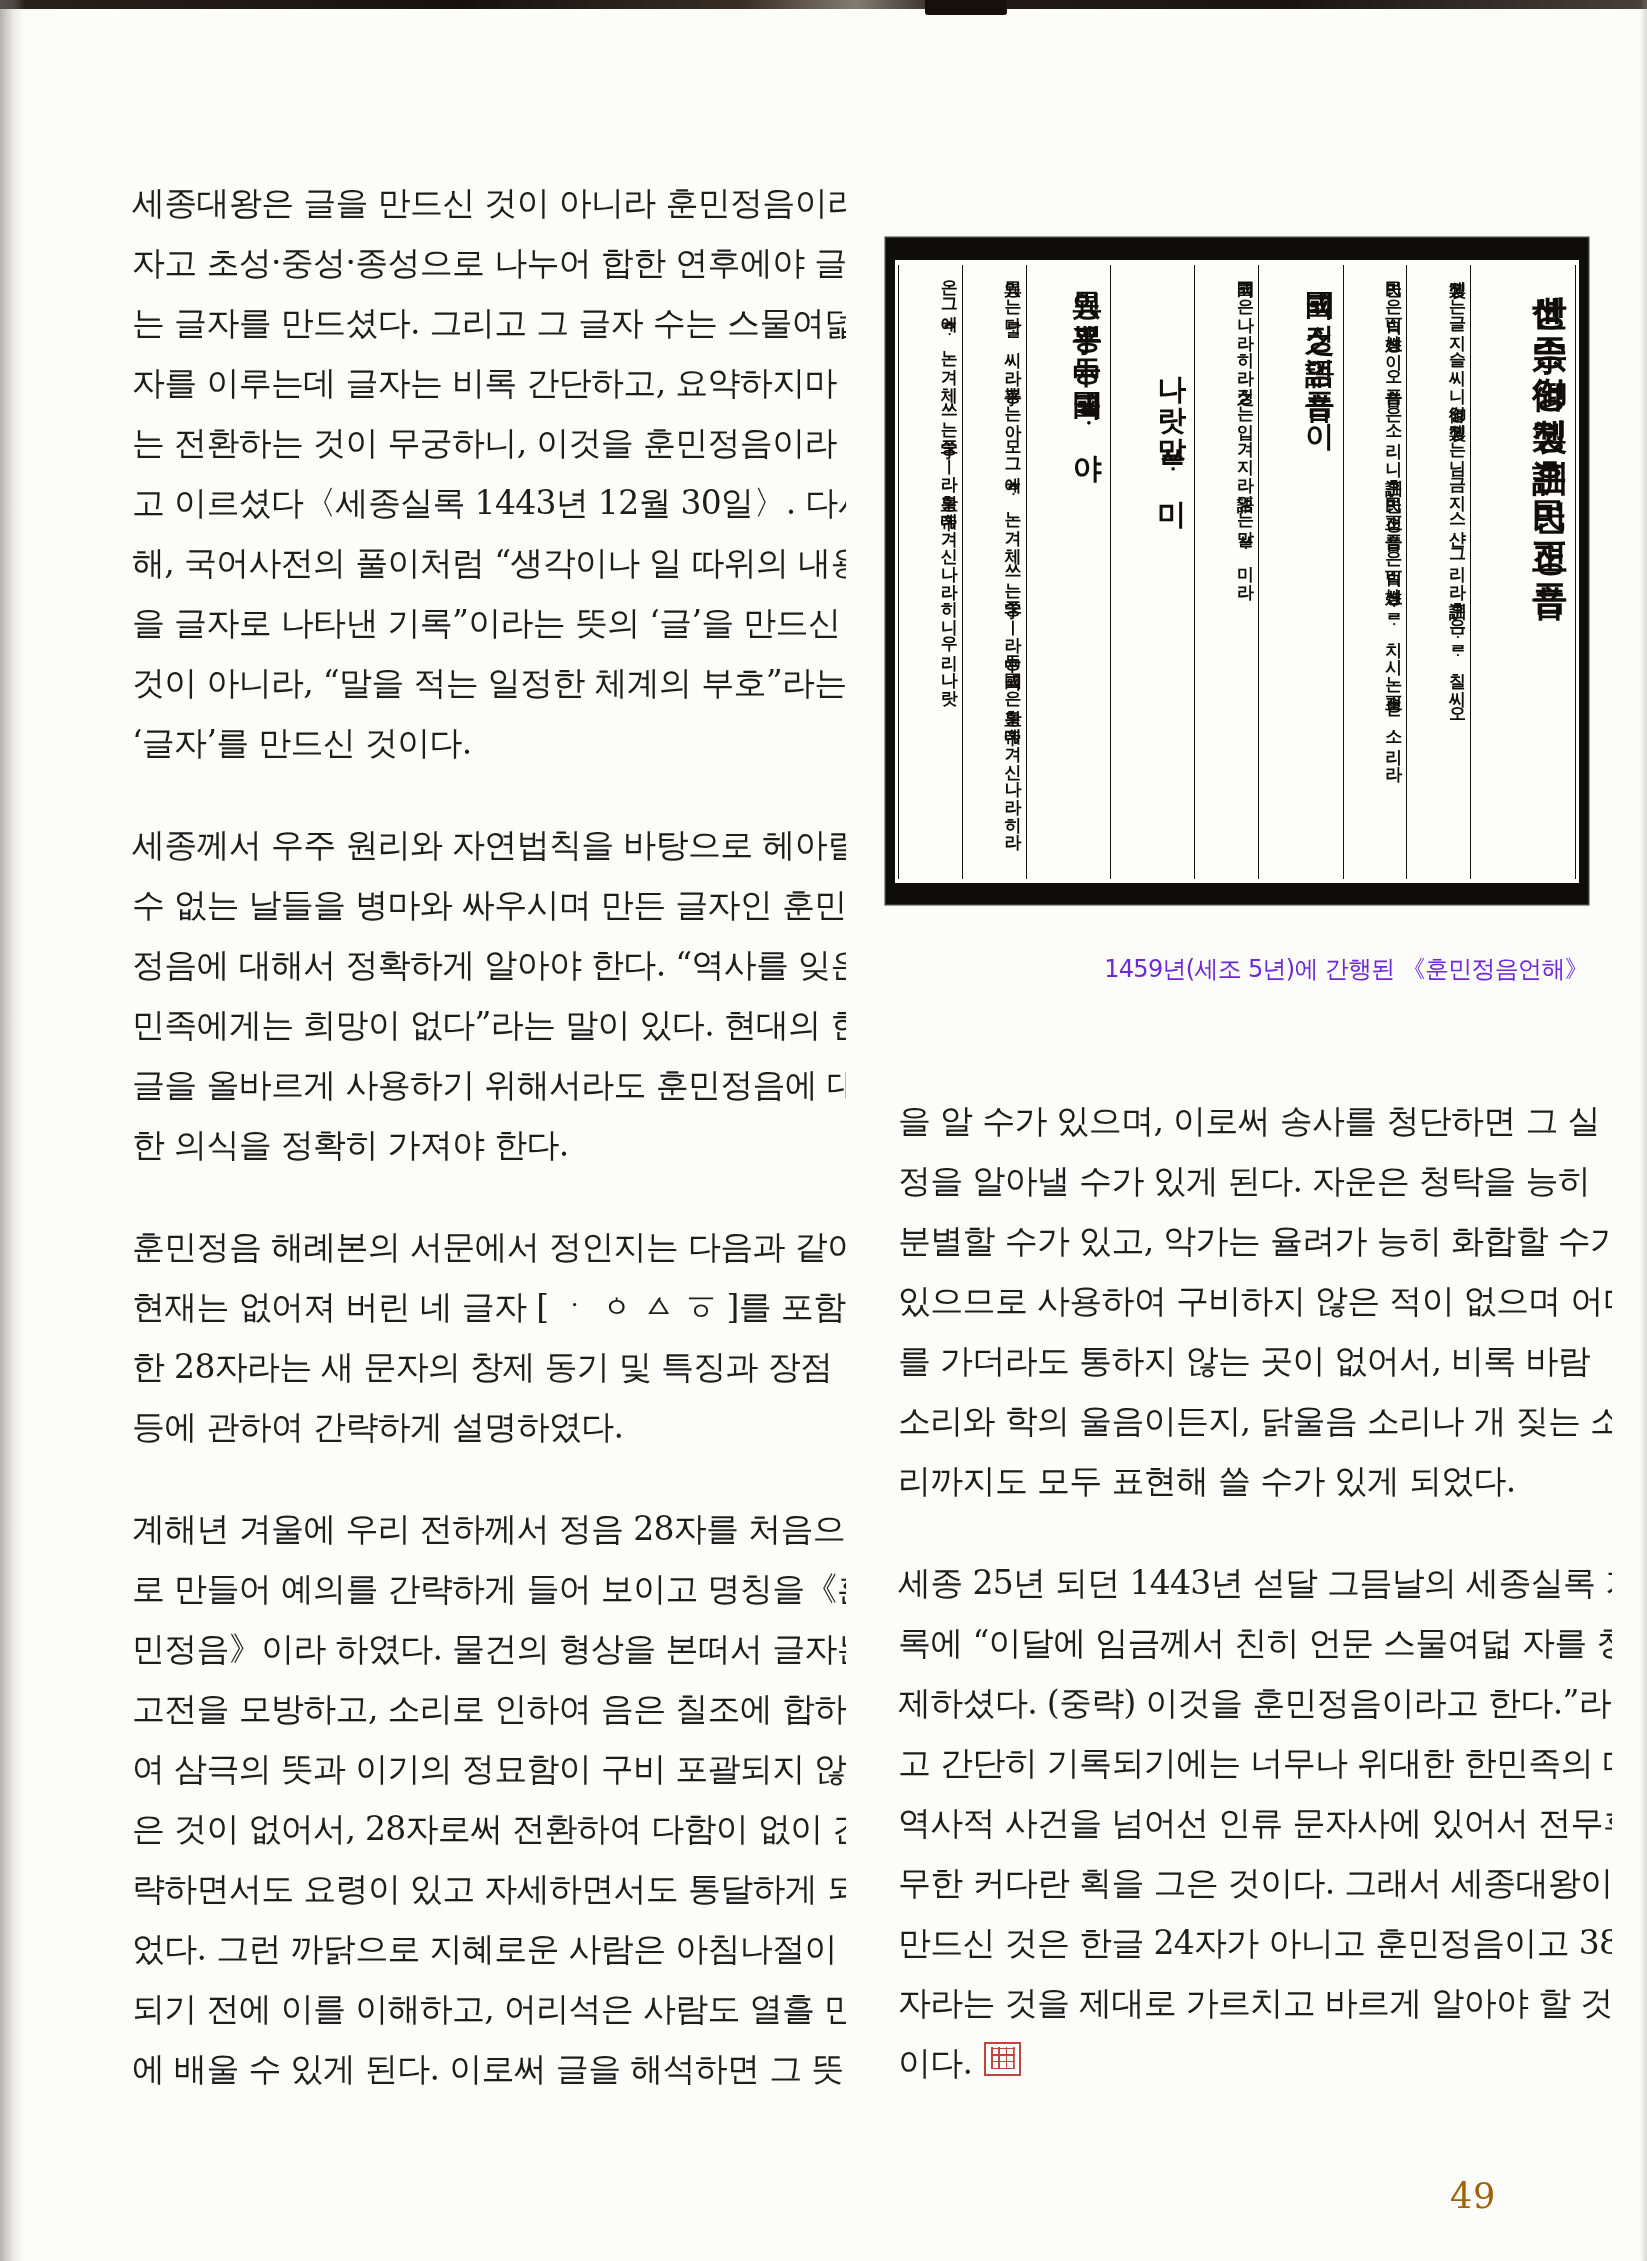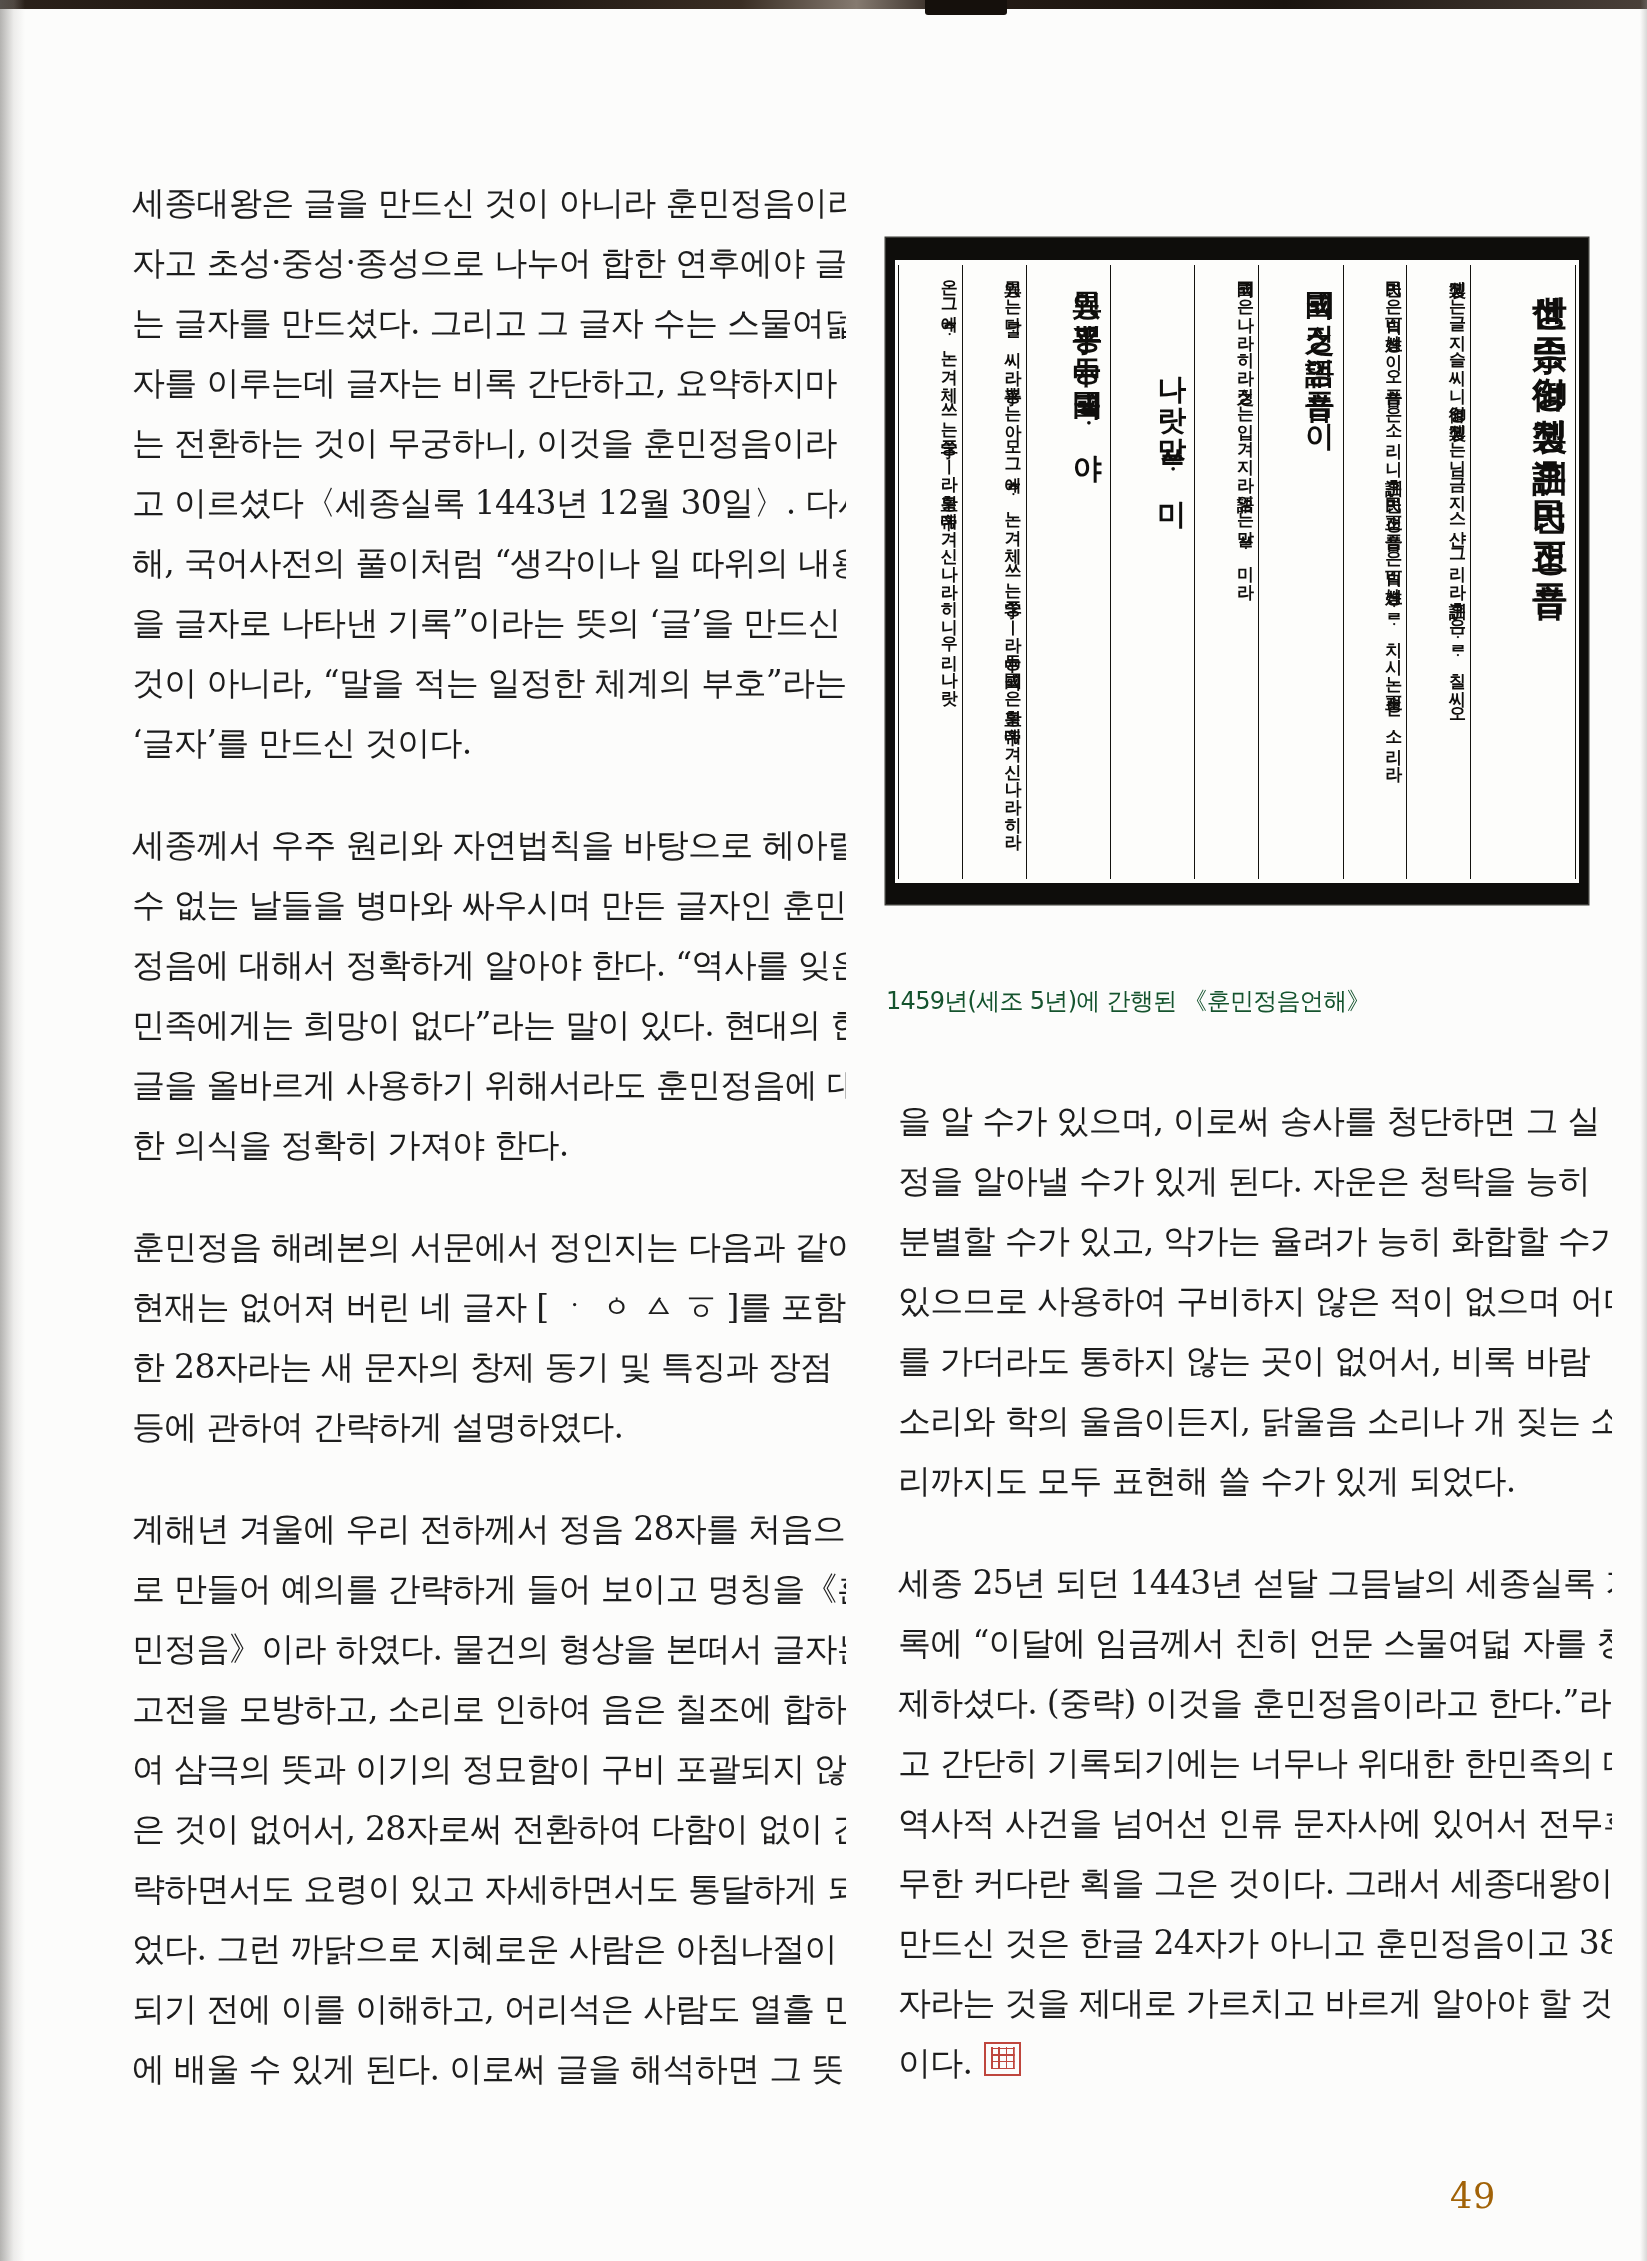--- a/index.html
+++ b/index.html
@@ -58,22 +58,22 @@
     font-family:"DejaVu Serif","Liberation Serif",serif;
     color:#0f0e0c;
   }
   .fcol:first-child{border-right:1.5px solid #14130f;}
   .fcol.title{font-size:35px;font-weight:700;flex:1.7 1 0;letter-spacing:3px;}
   .fcol.body{font-size:29px;font-weight:700;flex:1.35 1 0;letter-spacing:2.2px;}
   .fcol.annot{font-size:17px;font-weight:600;flex:1 1 0;line-height:1.18;letter-spacing:0.7px;}
   .fcol.offset{padding-top:89px;}
   .figcaption{
     position:absolute;left:886px;top:953px;width:702px;
-    text-align:left;font-family:"DejaVu Sans","Liberation Sans",sans-serif;
-    font-size:24px;color:#14532d;letter-spacing:-0.7px;margin-top:32px;
+    text-align:right;font-family:"DejaVu Sans","Liberation Sans",sans-serif;
+    font-size:24px;color:#6d28d9;letter-spacing:-0.7px;
   }
   
   .seal{
     display:inline-block;width:33px;height:30px;
     border:2.2px solid #b5271d;color:#b5271d;
     margin-left:12px;vertical-align:-1.5px;
     background-image:
       repeating-linear-gradient(90deg,currentColor 0 1.5px,transparent 1.5px 7.4px),
       repeating-linear-gradient(0deg,currentColor 0 1.5px,transparent 1.5px 6.7px);
     background-size:72% 74%;background-position:center;background-repeat:no-repeat;

